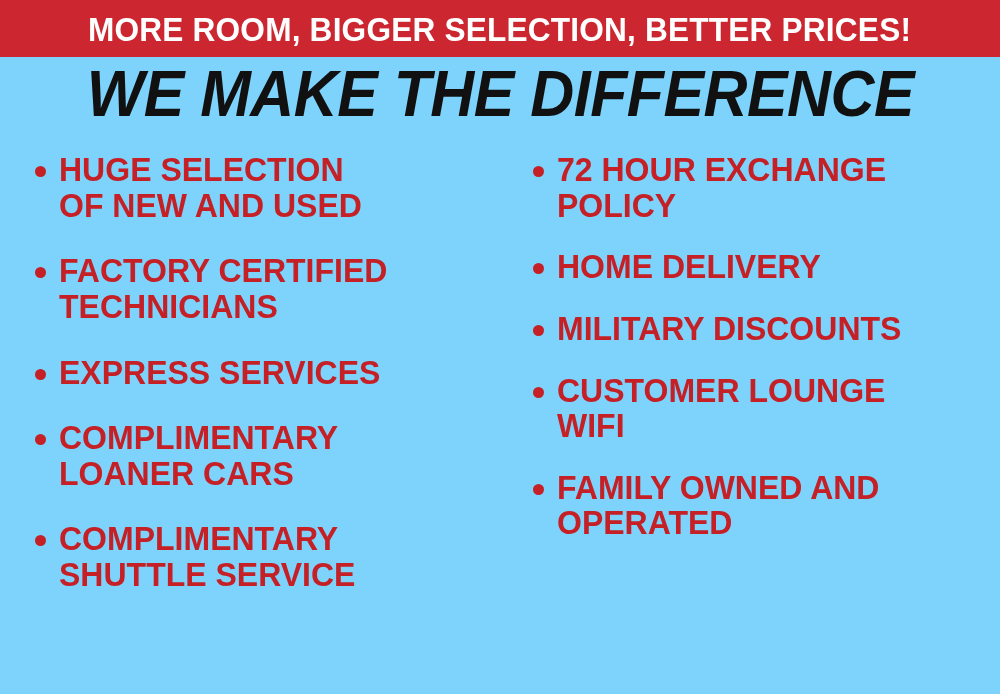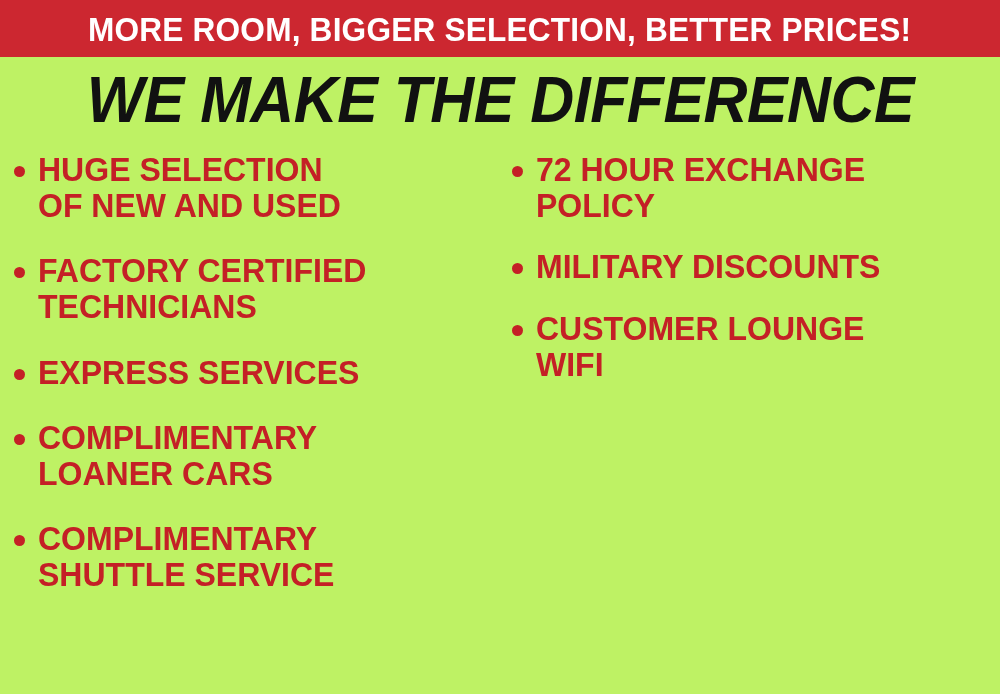--- a/index.html
+++ b/index.html
@@ -11,21 +11,21 @@
     height: 694px;
     background: #ffffff;
     font-family: "Liberation Sans", sans-serif;
     overflow: hidden;
   }
 
   .banner {
     position: relative;
     width: 1000px;
     height: 694px;
-    background: #bef264;
+    background: #7dd3fc;
     box-sizing: border-box;
   }
 
   
   .ribbon {
     position: absolute;
     top: 0;
     left: 0;
     width: 1000px;
     height: 57px;
@@ -48,21 +48,20 @@
   }
 
   
   .headline-wrap {
     position: absolute;
     top: 62px;
     left: 0;
     width: 1000px;
     height: 75px;
     display: flex;
-    align-items: center;
     justify-content: center;
   }
   .headline {
     color: #111111;
     font-family: "Liberation Sans", sans-serif;
     font-weight: bold;
     font-style: italic;
     font-size: 64px;
     line-height: 1;
     white-space: nowrap;
@@ -76,20 +75,21 @@
     position: absolute;
     top: 152px;
     left: 0;
     width: 1000px;
     height: 542px;
     display: flex;
     align-items: flex-start;
   }
   .col {
     box-sizing: border-box;
+    margin-left: 21px;
   }
   .col-left {
     width: 500px;
     padding-left: 14px;
     padding-right: 4px;
   }
   .col-right {
     width: 500px;
     padding-left: 12px;
     padding-right: 2px;
@@ -172,23 +172,32 @@
     </div>
 
     <div class="col col-right">
       <div class="bullet-item">
         <span class="bullet-dot"></span>
         <span class="bullet-label">72 HOUR EXCHANGE
 POLICY</span>
       </div>
       <div class="bullet-item">
         <span class="bullet-dot"></span>
+        <span class="bullet-label">HOME DELIVERY</span>
+      </div>
+      <div class="bullet-item">
+        <span class="bullet-dot"></span>
         <span class="bullet-label">MILITARY DISCOUNTS</span>
       </div>
       <div class="bullet-item">
         <span class="bullet-dot"></span>
         <span class="bullet-label">CUSTOMER LOUNGE
 WIFI</span>
       </div>
+      <div class="bullet-item">
+        <span class="bullet-dot"></span>
+        <span class="bullet-label">FAMILY OWNED AND
+OPERATED</span>
+      </div>
     </div>
 
   </div>
 </div>
 
 </body></html>

